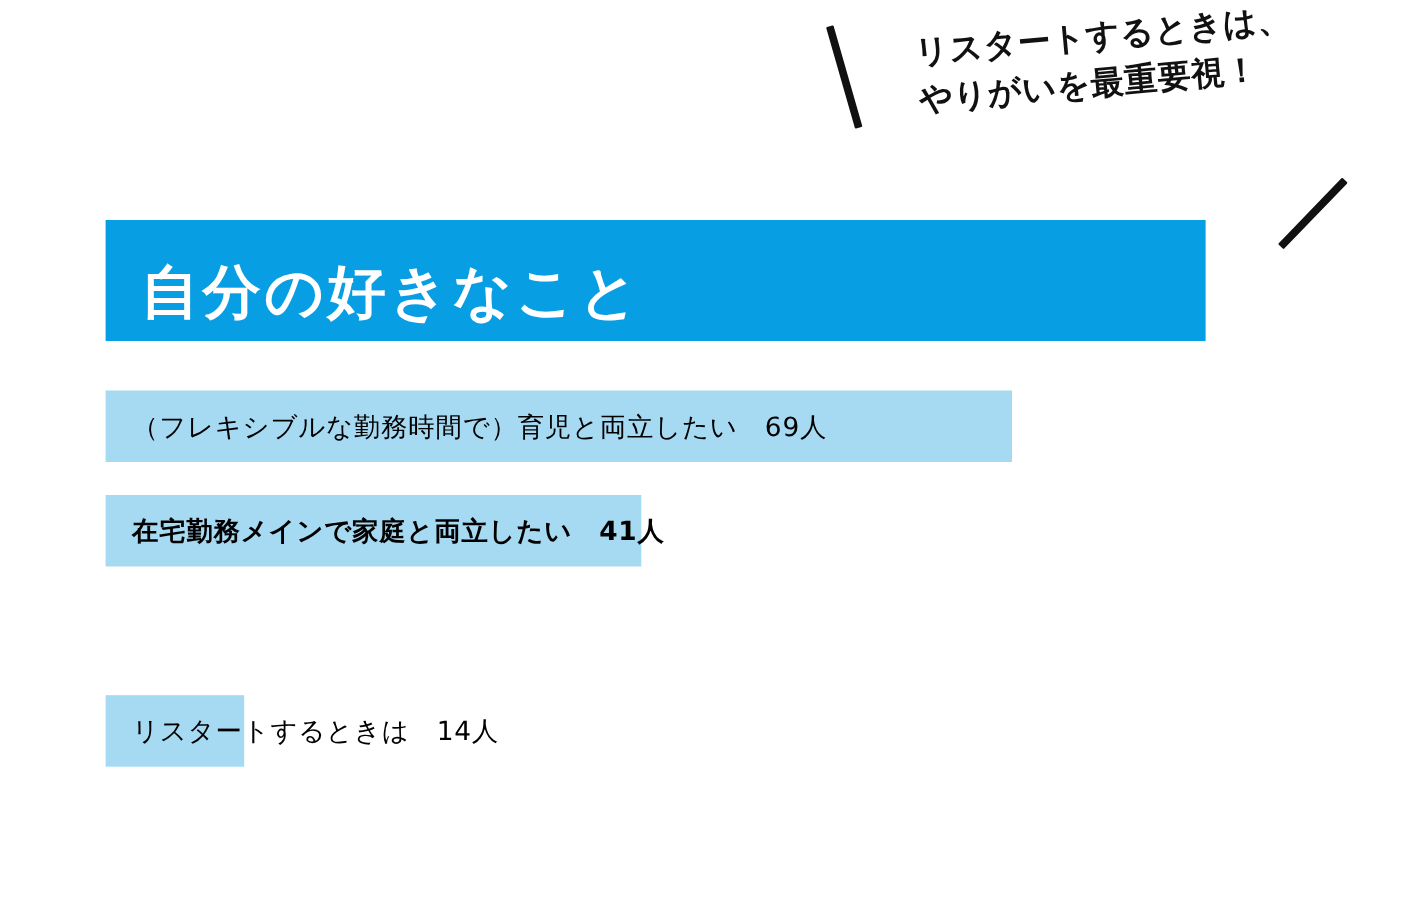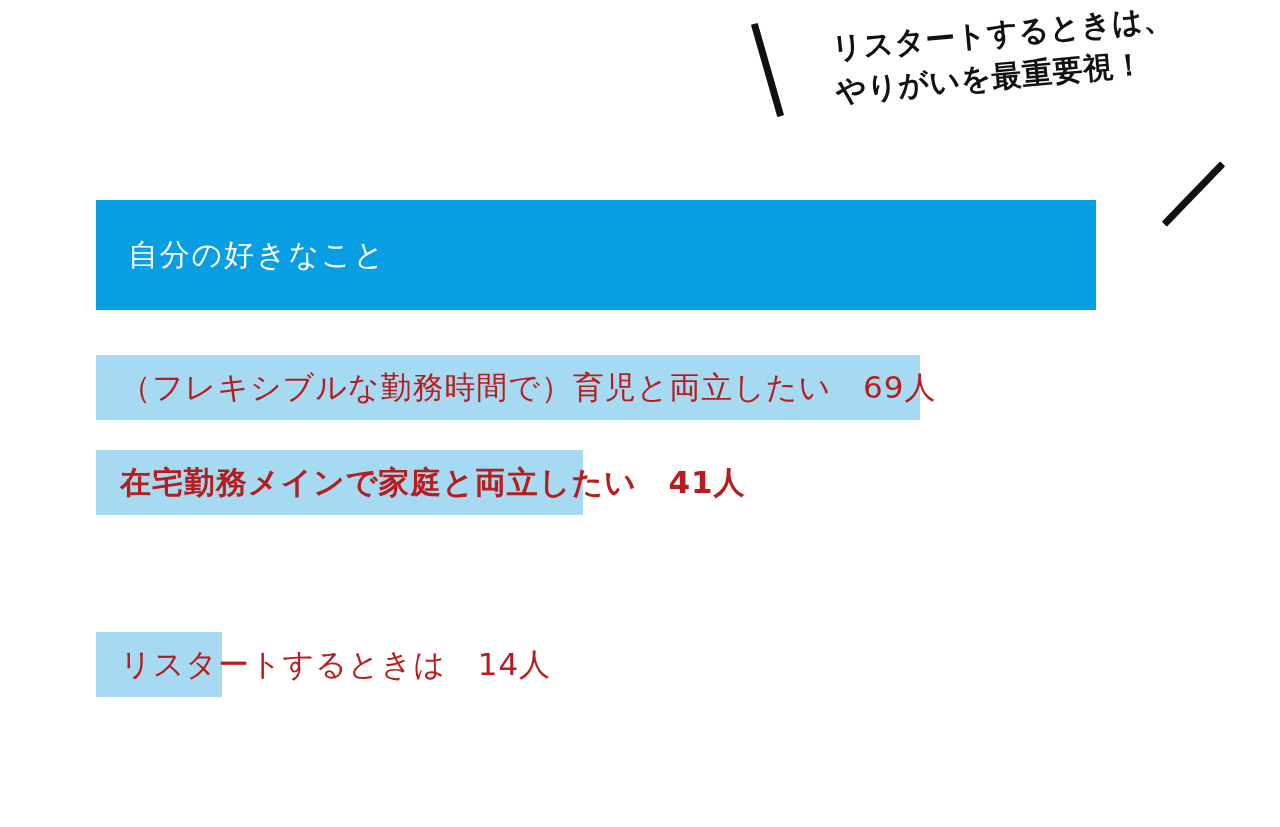--- a/index.html
+++ b/index.html
@@ -96,24 +96,25 @@
   .row.primary {
     top: 200px;
     height: 110px;
   }
   .row.primary .bar {
     width: 1000px;
     background: #079ee4;
   }
   .row.primary .row-label {
     left: 128px;
-    font-size: 30px;
-    font-weight: normal;
+    font-size: 53px;
+    font-weight: bold;
     color: #ffffff;
     letter-spacing: 0.06em;
+    margin-top: 12px;
   }
   .row.primary .value {
     position: absolute;
     right: 48px;
     top: 0;
     height: 100%;
     display: flex;
     align-items: center;
     color: #ffffff;
   }
@@ -130,22 +131,22 @@
 
   
   .row.secondary {
     height: 65px;
   }
   .row.secondary .bar {
     background: #a6daf2;
   }
   .row.secondary .row-label {
     left: 120px;
-    font-size: 31px;
-    color: #b91c1c;
+    font-size: 24px;
+    color: #000000;
     letter-spacing: 0.03em;
   }
 
   .r2 { top: 355px; }
   .r3 { top: 450px; font-weight: bold; }
   .r4 { top: 540px; }
   .r5 { top: 632px; }
   .r6 { top: 727px; }
 </style>
 </head>

